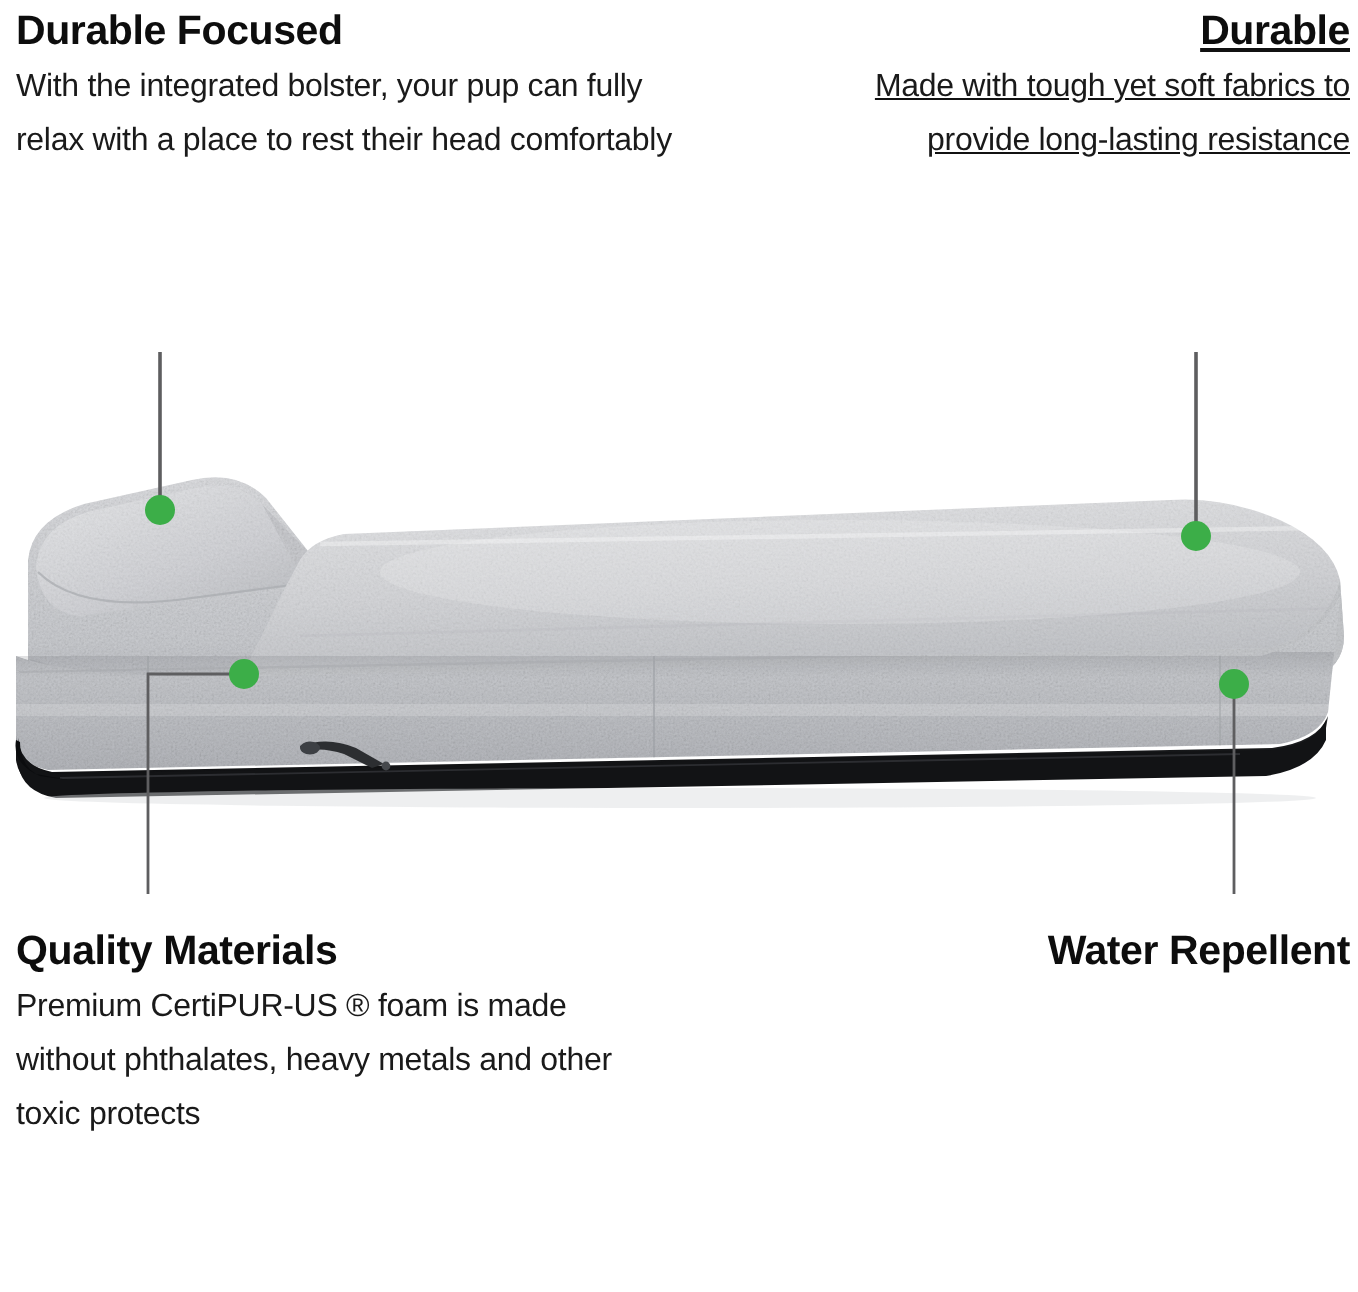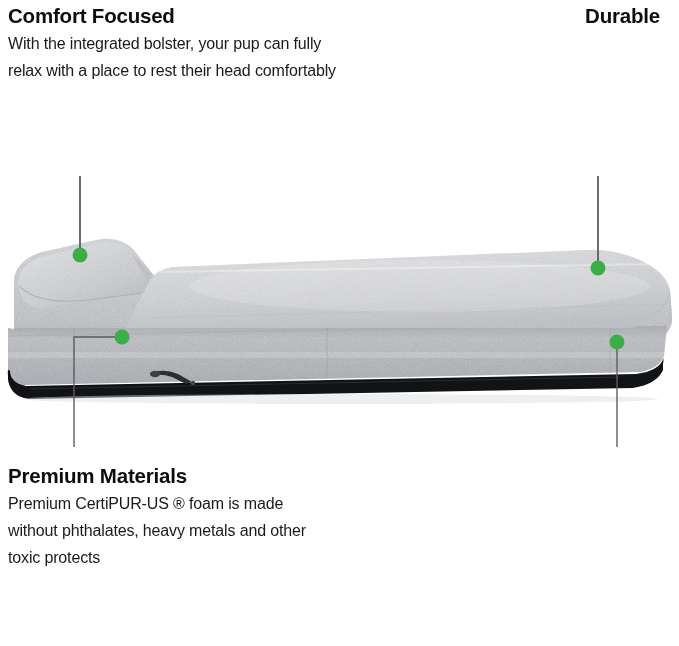--- a/index.html
+++ b/index.html
@@ -36,21 +36,21 @@
     line-height: 27.2px;
     font-weight: 400;
     letter-spacing: -0.15px;
     color: #1a1a1a;
   }
 
   .feature.left  { text-align: left;  }
   .feature.right { text-align: right; }
 
   #feat-comfort   { left: 8px;  top: 3px;   width: 330px; }
-  #feat-durable   { right: 19px; top: 3px;   width: 270px; }
+  #feat-durable   { right: 4px; top: 3px;   width: 270px; text-decoration: underline; }
   #feat-quality   { left: 8px;  top: 463px; width: 310px; }
   #feat-water     { right: 4px; top: 463px; width: 275px; }
 
   
   #callouts {
     position: absolute;
     left: 0;
     top: 0;
     width: 679px;
     height: 646px;
@@ -217,27 +217,29 @@
   <path d="M122,337 L74,337 L74,447" fill="none" stroke="#5e5e60" stroke-width="1.4"></path>
   <path d="M617,342 L617,447" fill="none" stroke="#5e5e60" stroke-width="1.4"></path>
 
   <circle cx="80" cy="255" r="7.5" fill="#3cae48"></circle>
   <circle cx="598" cy="268" r="7.5" fill="#3cae48"></circle>
   <circle cx="122" cy="337" r="7.5" fill="#3cae48"></circle>
   <circle cx="617" cy="342" r="7.5" fill="#3cae48"></circle>
 </svg>
 
 <div class="feature left" id="feat-comfort">
-  <h3>Comfort Focused</h3>
+  <h3>Durable Focused</h3>
   <p>With the integrated bolster, your pup can fully relax with a place to rest their head comfortably</p>
 </div>
 
 <div class="feature right" id="feat-durable">
   <h3>Durable</h3>
+  <p>Made with tough yet soft fabrics to provide long-lasting resistance</p>
 </div>
 
 <div class="feature left" id="feat-quality">
-  <h3>Premium Materials</h3>
+  <h3>Quality Materials</h3>
   <p>Premium CertiPUR-US ® foam is made without phthalates, heavy metals and other toxic protects</p>
 </div>
 
 <div class="feature right" id="feat-water">
+  <h3>Water Repellent</h3>
 </div>
 
 </body></html>

